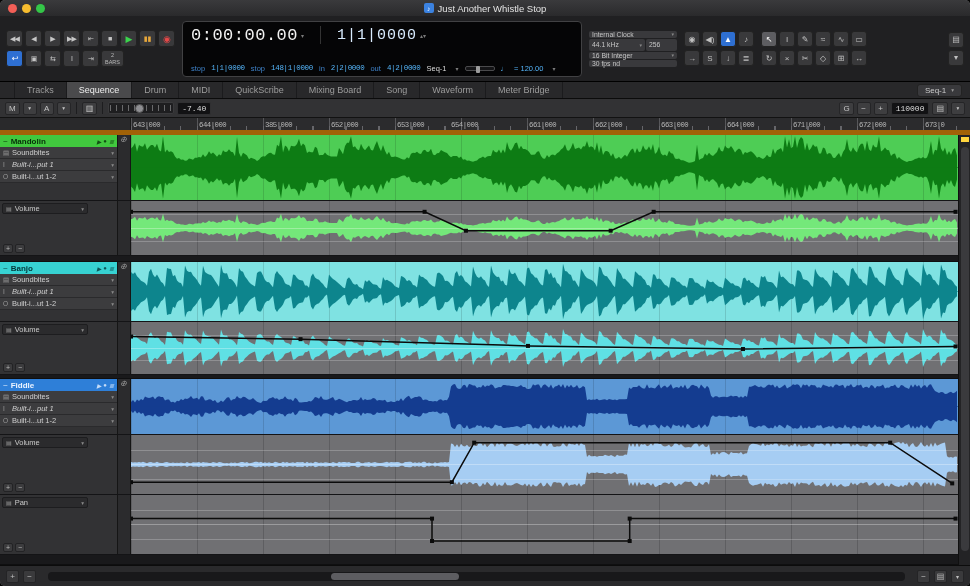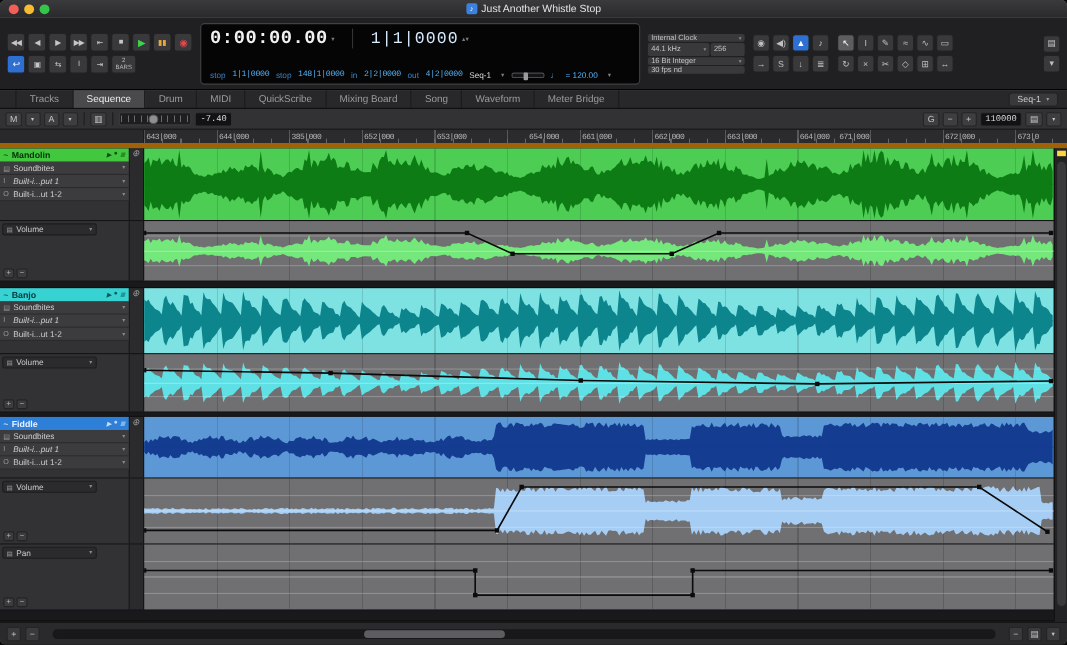--- a/index.html
+++ b/index.html
@@ -19,21 +19,21 @@
   .col{display:flex;flex-direction:column;gap:3px}
   .irow{display:flex;gap:2px;align-items:center}
   .tbtn{min-width:17px;height:17px;padding:0 2px;background:#39393b;border:1px solid #222;border-radius:3px;color:#c6c6c6;
         font-size:7px;display:flex;align-items:center;justify-content:center;letter-spacing:-1px}
   .tbtn.play{color:#3bd44d;font-size:9px}.tbtn.pause{color:#e8a83c;font-size:7px;letter-spacing:0}
   .tbtn.rec{color:#e54848;font-size:9px}.tbtn.loop{background:#2e6fd2;color:#fff;font-size:8px}
   .barschip{font-size:5.5px;line-height:1.1;text-align:center;color:#b9b9b9;background:#39393b;border:1px solid #222;border-radius:3px;height:17px;padding:1px 3px;display:flex;flex-direction:column;justify-content:center}
 
   .counter{height:56px;background:#050506;border:1px solid #414143;border-radius:4px;flex:0 0 400px;padding:4px 8px 3px;display:flex;flex-direction:column;justify-content:space-between}
   .cnt-top{display:flex;align-items:center}
-  .cnt-time{font-family:"Liberation Mono",monospace;font-size:17px;font-weight:bold;color:#f2f2f2;letter-spacing:.5px}
+  .cnt-time{font-family:"Liberation Mono",monospace;font-size:17px;font-weight:normal;color:#f2f2f2;letter-spacing:.5px}
   .caret{color:#7a7a7a;font-size:6px;margin-left:3px}
   .vdiv{width:1px;height:18px;background:#333;margin:0 16px}
   .cnt-bars{font-family:"Liberation Mono",monospace;font-size:15px;color:#d9ecff;letter-spacing:1px}
   .loc{display:flex;align-items:center;gap:6px;font-size:7.5px;color:#3f82c8;white-space:nowrap}
   .loc b{color:#55b5f9;font-weight:normal;font-family:"Liberation Mono",monospace;font-size:7.5px;letter-spacing:-.3px}
   .seqv{color:#dadada}
   .mini-sl{width:30px;height:5px;border:1px solid #4a4a4c;border-radius:2px;position:relative;background:#141416}
   .mini-sl i{position:absolute;left:38%;top:-1px;width:4px;height:7px;background:#9c9c9c;border-radius:1px}
   .tempo{color:#55b5f9}
 
@@ -286,26 +286,26 @@
   </div>
 
   <div class="ruler">
     <div class="ruler-hdr"></div>
     <div class="ruler-ticks">
       <span class="rtick" style="left:2px">643|000</span>
       <span class="rtick" style="left:68px">644|000</span>
       <span class="rtick" style="left:134px">385|000</span>
       <span class="rtick" style="left:200px">652|000</span>
       <span class="rtick" style="left:266px">653|000</span>
-      <span class="rtick" style="left:350px">654|000</span>
+      <span class="rtick" style="left:320px">654|000</span>
       <span class="rtick" style="left:398px">661|000</span>
       <span class="rtick" style="left:464px">662|000</span>
       <span class="rtick" style="left:530px">663|000</span>
       <span class="rtick" style="left:596px">664|000</span>
-      <span class="rtick" style="left:632px">671|000</span>
+      <span class="rtick" style="left:662px">671|000</span>
       <span class="rtick" style="left:728px">672|000</span>
       <span class="rtick" style="left:794px">673|0</span>
     </div>
   </div>
 
   <div class="trackarea">
 
     <div class="trow" style="height:66px">
       <div class="thdr">
         <div class="ttitle" style="background-color: rgb(65, 200, 62); color: rgb(7, 48, 10);">

